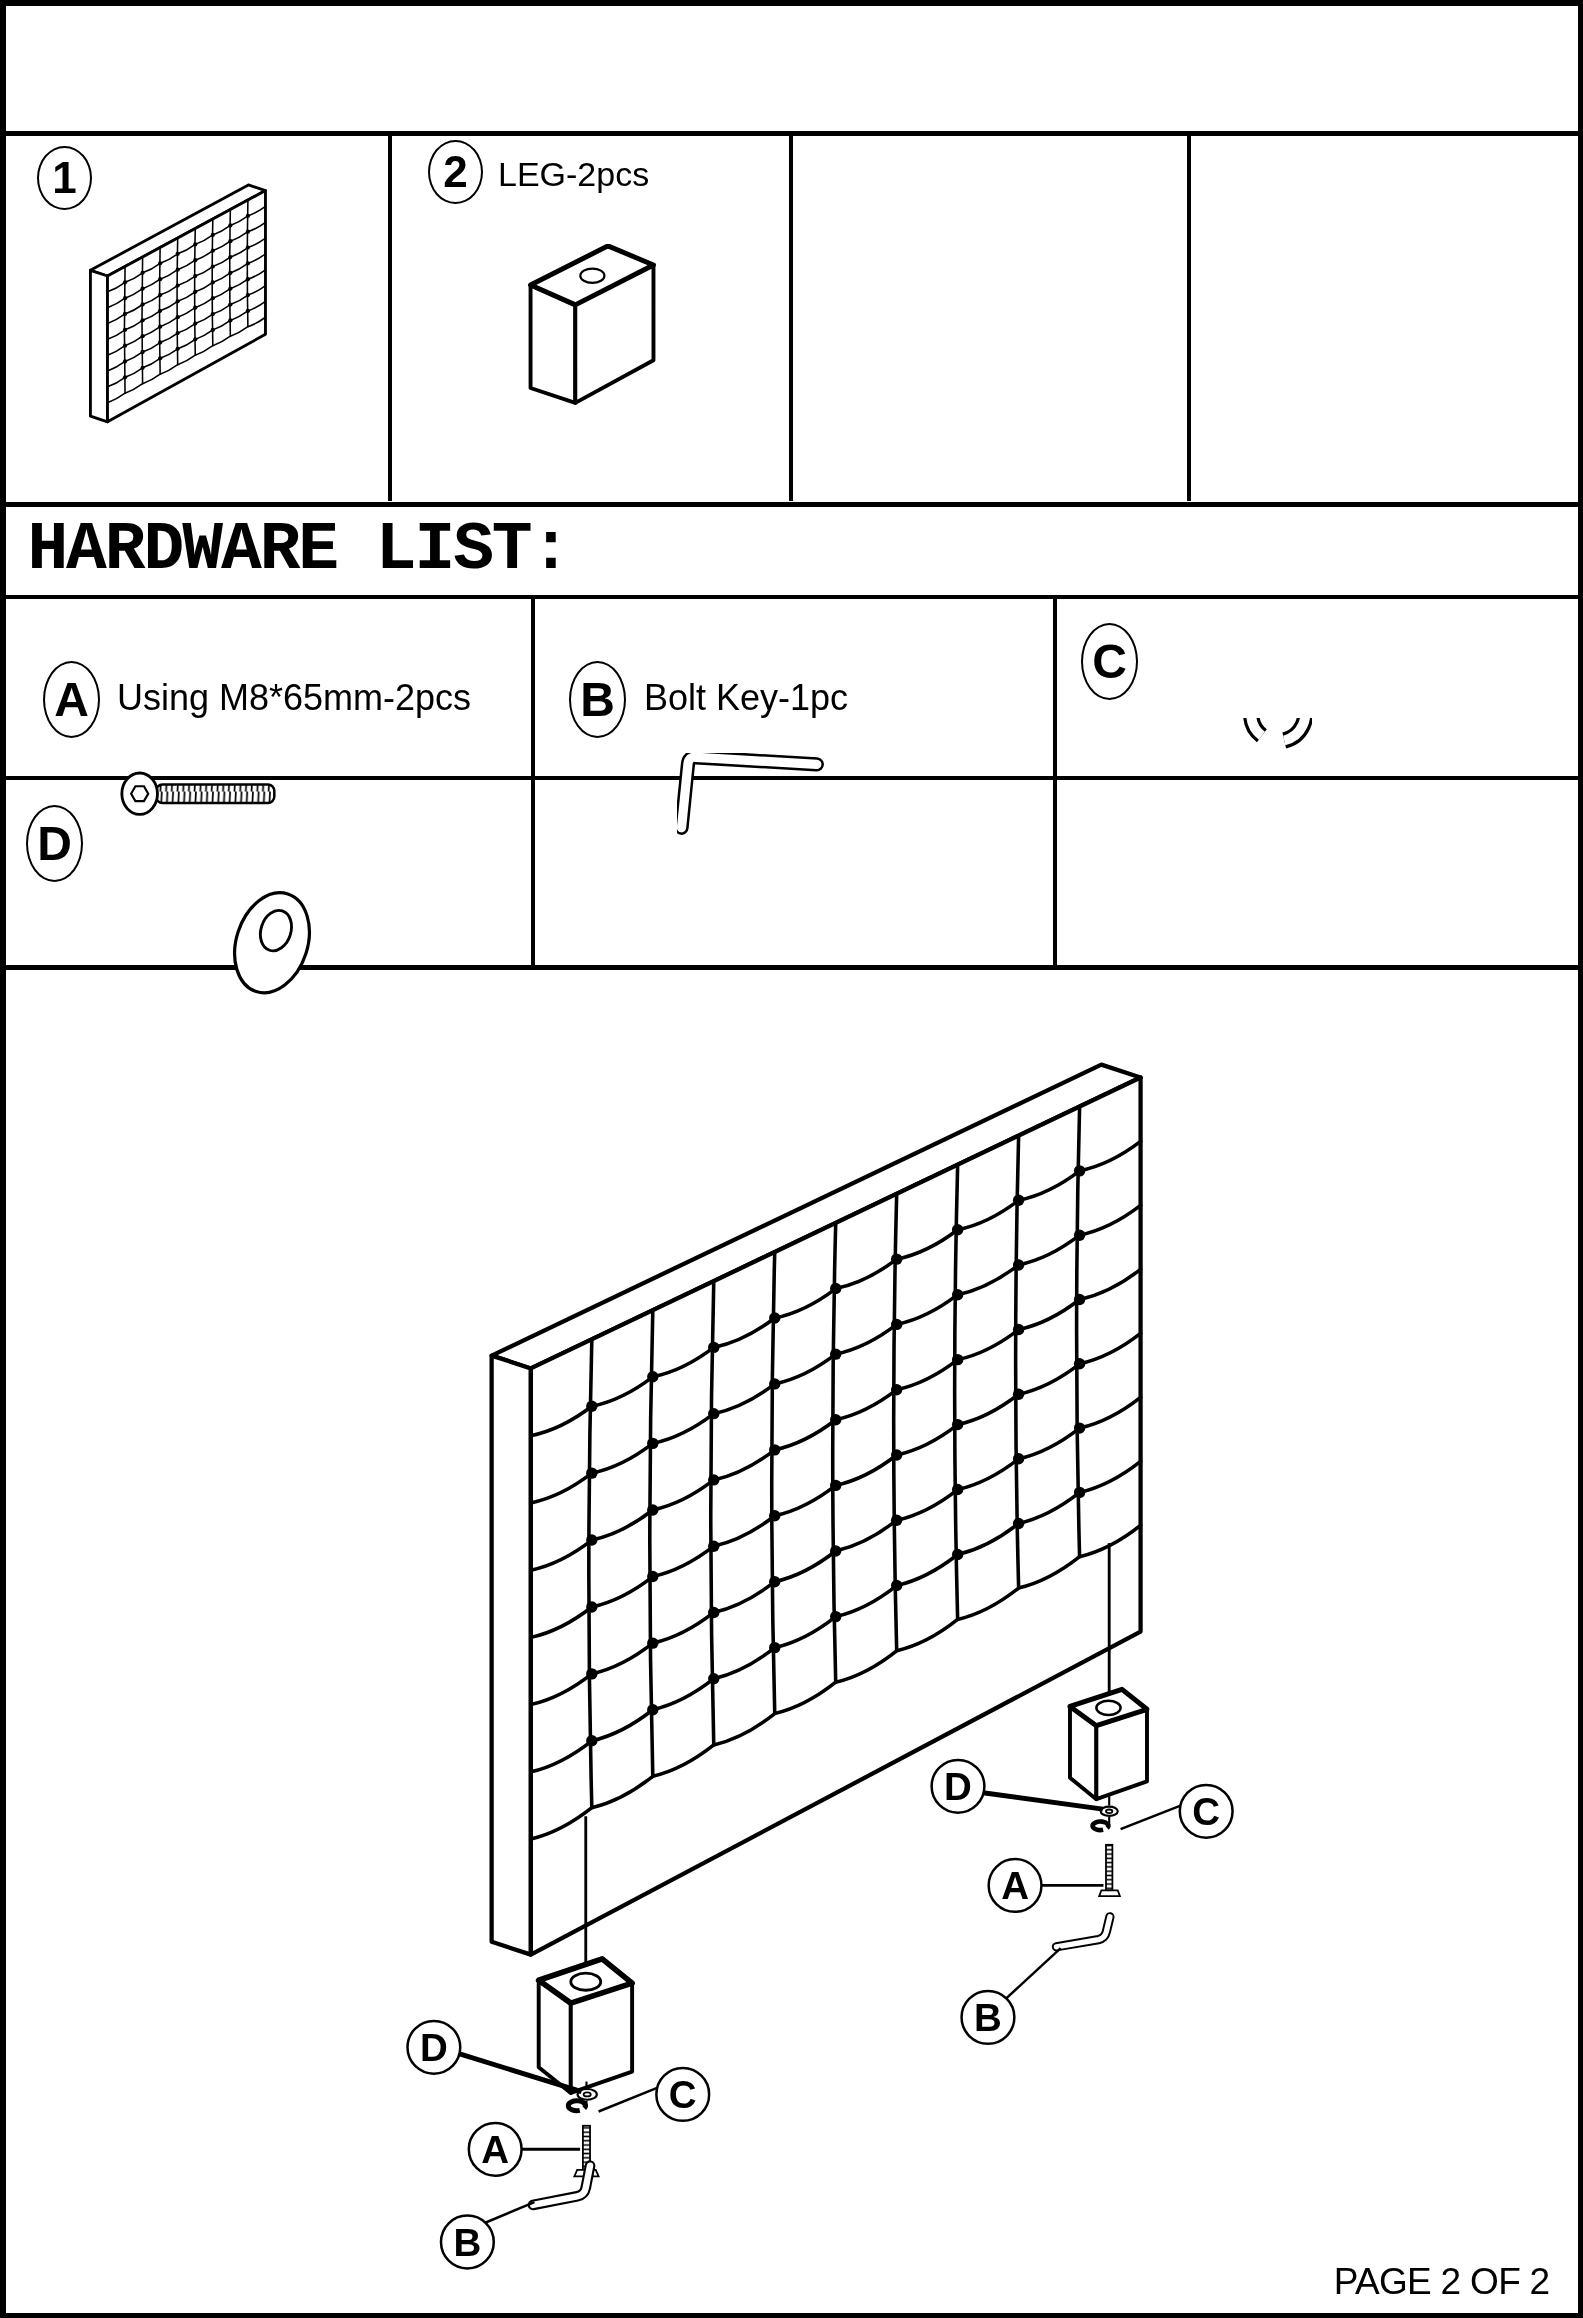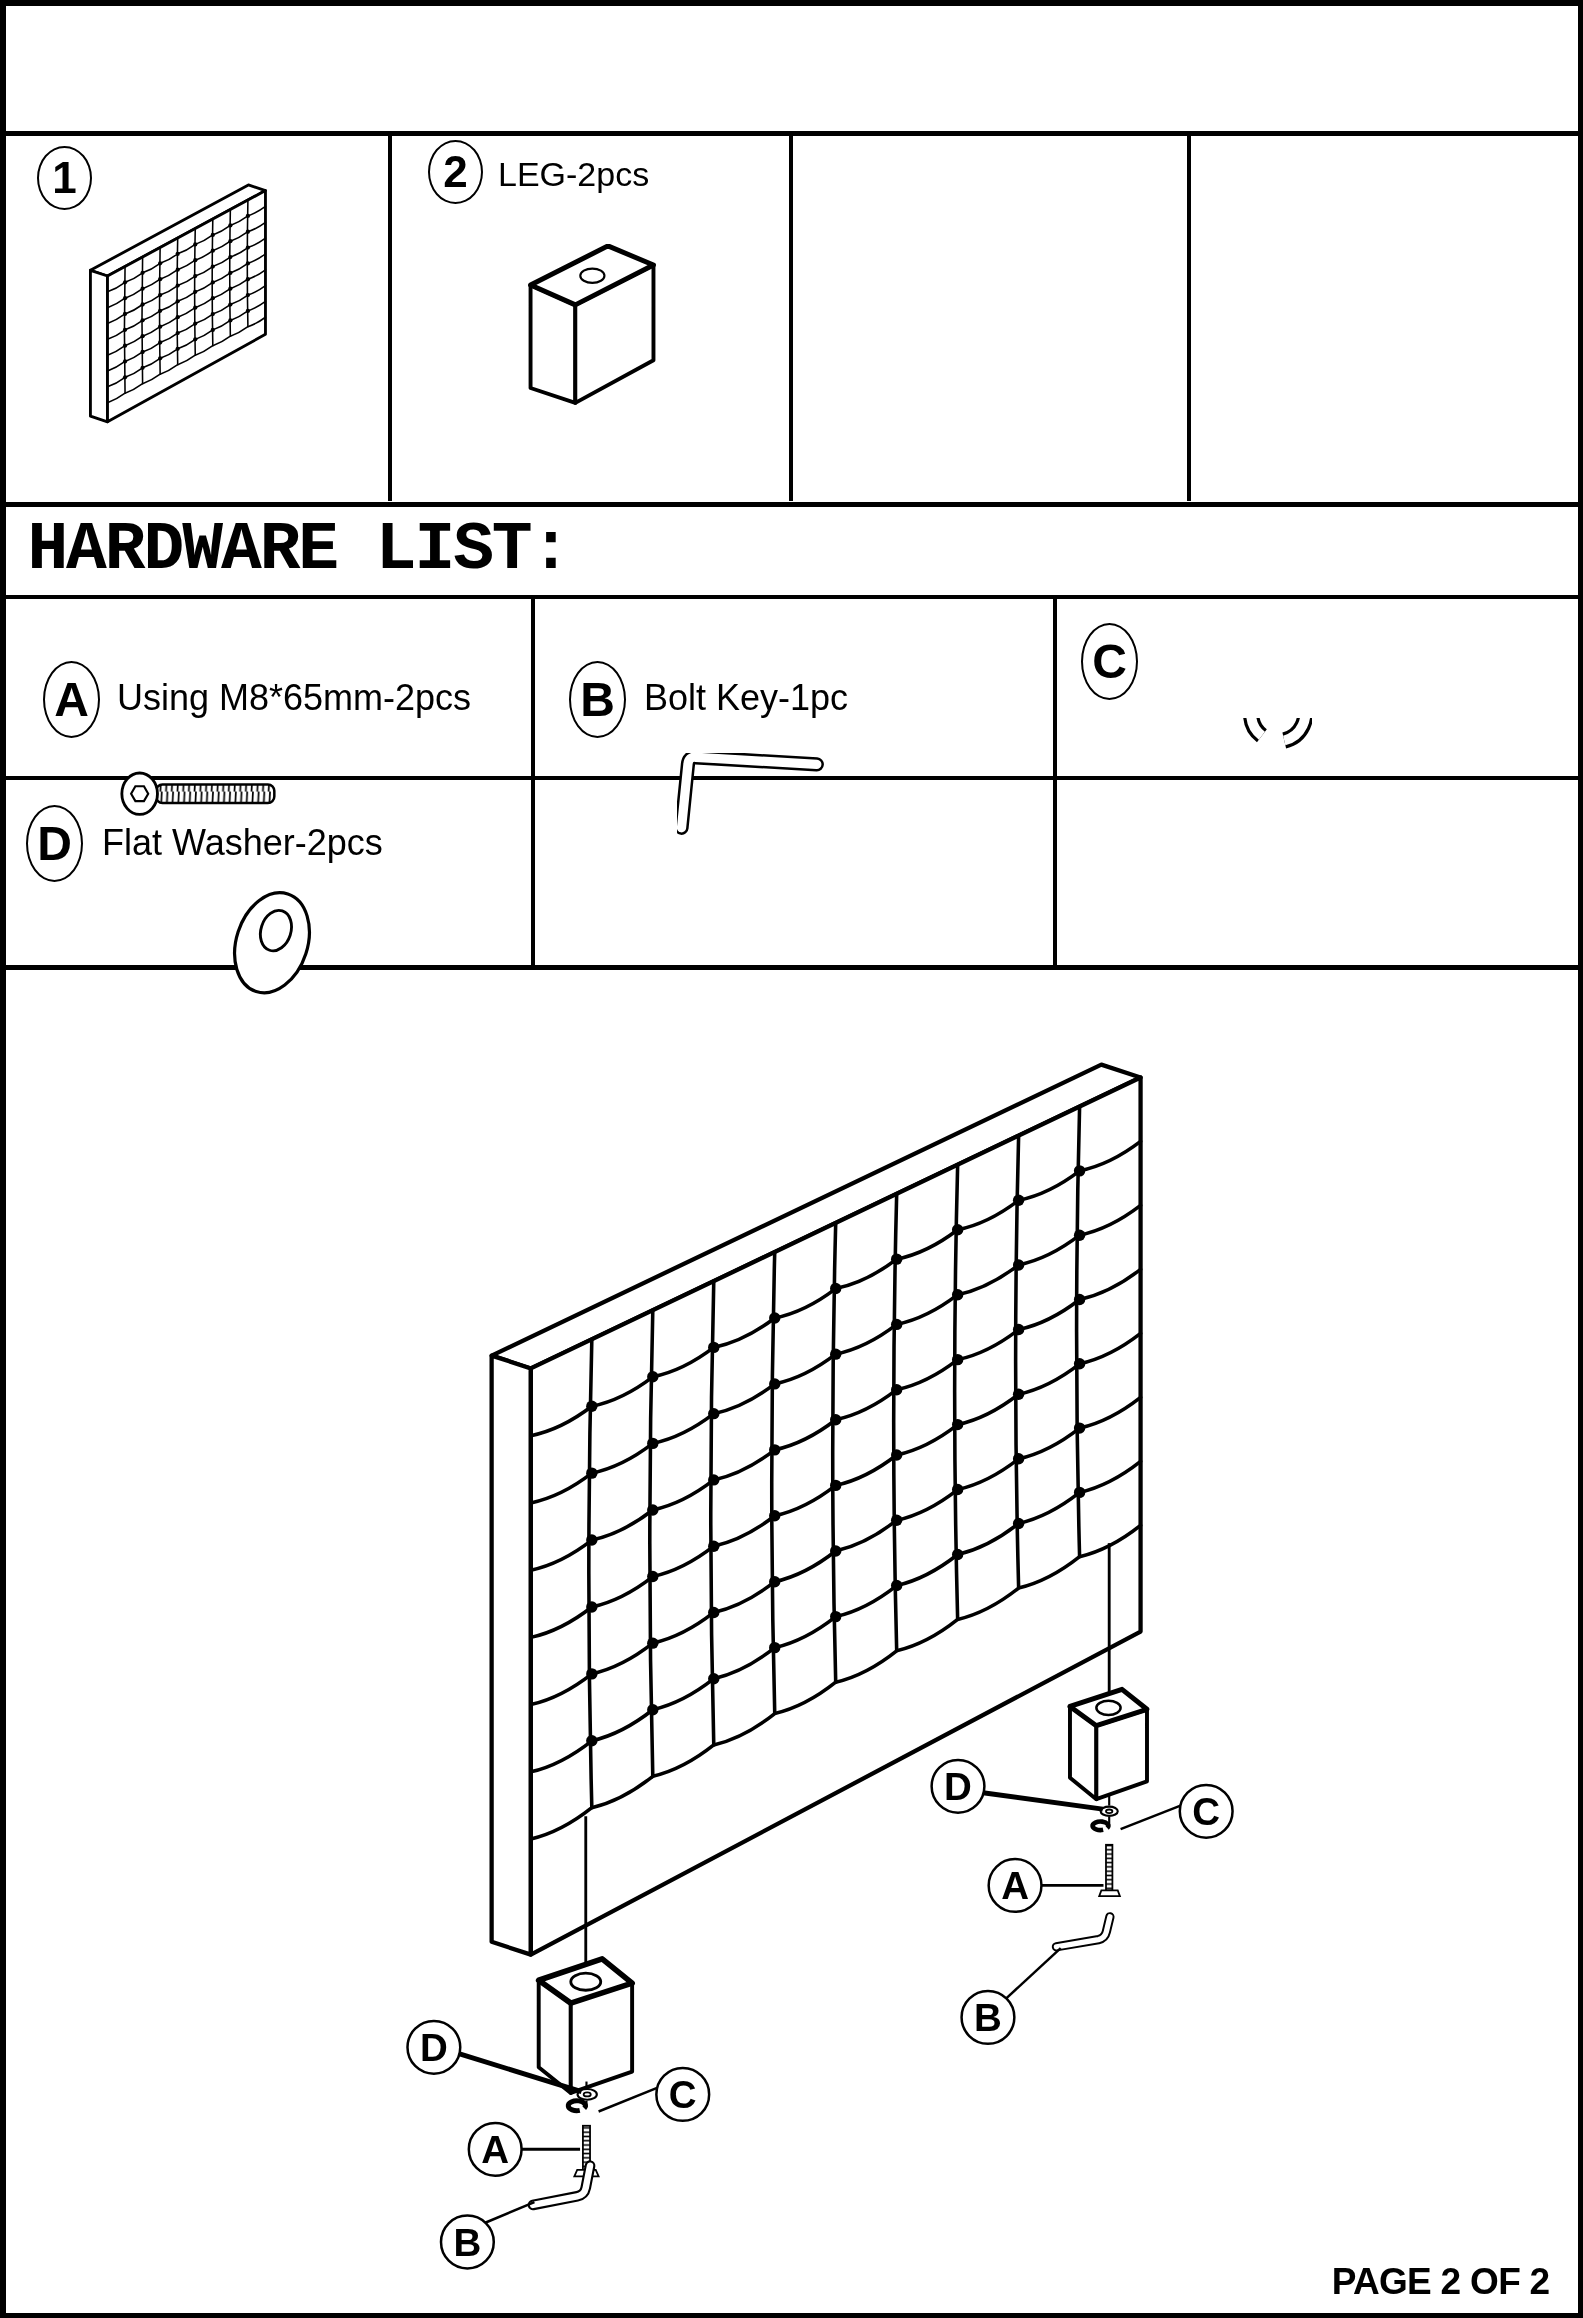--- a/index.html
+++ b/index.html
@@ -15,21 +15,21 @@
   .badge{position:absolute;border:2.9px solid #000;border-radius:50%;
          display:flex;align-items:center;justify-content:center;font-weight:bold;
          background:#fff;}
   .part-badge{width:51px;height:60px;font-size:44px;}
   .hw-badge{width:53px;height:73px;font-size:48px;}
   .cell-label{position:absolute;font-size:34px;display:flex;align-items:center;height:60px;}
   .bold{font-weight:bold;}
   .hw-label{font-size:36px;}
   #step-bar{position:absolute;top:959px;left:15.7px;height:74px;display:flex;
             align-items:center;font-size:36px;font-weight:bold;letter-spacing:-0.7px;}
-  #page-footer{position:absolute;right:28.5px;bottom:10px;font-size:37px;font-weight:bold;
+  #page-footer{position:absolute;right:28.5px;bottom:10px;font-size:37px;font-weight:normal;
                letter-spacing:-0.7px;}
   svg{position:absolute;}
   .ln{stroke:#000;fill:none;}
   .face{fill:#fff;stroke:#000;stroke-width:6;stroke-linejoin:round;}
   .legface{fill:#fff;stroke:#000;stroke-width:5.5;stroke-linejoin:round;}
   .seam{fill:none;stroke:#000;stroke-linecap:round;}
   .callout-circle{fill:#fff;stroke:#000;stroke-width:3.5;}
   .callout-text{font-family:"Liberation Sans","DejaVu Sans",sans-serif;
                 font-weight:bold;font-size:54px;text-anchor:middle;fill:#000;}
 </style>
@@ -173,21 +173,20 @@
   <div class="badge hw-badge" style="left:1075px;top:617px">C</div>
 
   <svg id="icon-spring" style="left:1218px;top:712px" width="88" height="88" viewBox="0 0 124 124">
     <g transform="rotate(12 62 62)">
       <path d="M45.9,27.6 A38,38 0 1,1 78.1,27.6" fill="none" stroke="#000" stroke-width="23"></path>
       <path d="M45.9,27.6 A38,38 0 1,1 78.1,27.6" fill="none" stroke="#fff" stroke-width="14"></path>
     </g>
   </svg>
 
   <div class="badge hw-badge" style="left:20px;top:799px">D</div>
-  <div class="cell-label hw-label" style="left:96px;top:807px">Flat Washer-2pcs</div>
 
   <svg id="icon-flat" style="left:218px;top:877px" width="96" height="121" viewBox="0 0 134 170">
     <g transform="rotate(18 67 84)">
       <ellipse cx="67" cy="84" rx="50" ry="72" fill="#fff" stroke="#000" stroke-width="4.5"></ellipse>
       <ellipse cx="67" cy="66" rx="21" ry="29" fill="#fff" stroke="#000" stroke-width="4"></ellipse>
     </g>
   </svg>
 
   <div class="cell-label" style="left:642px;top:820px"></div>
   <div class="cell-label" style="left:1141px;top:820px"></div>

